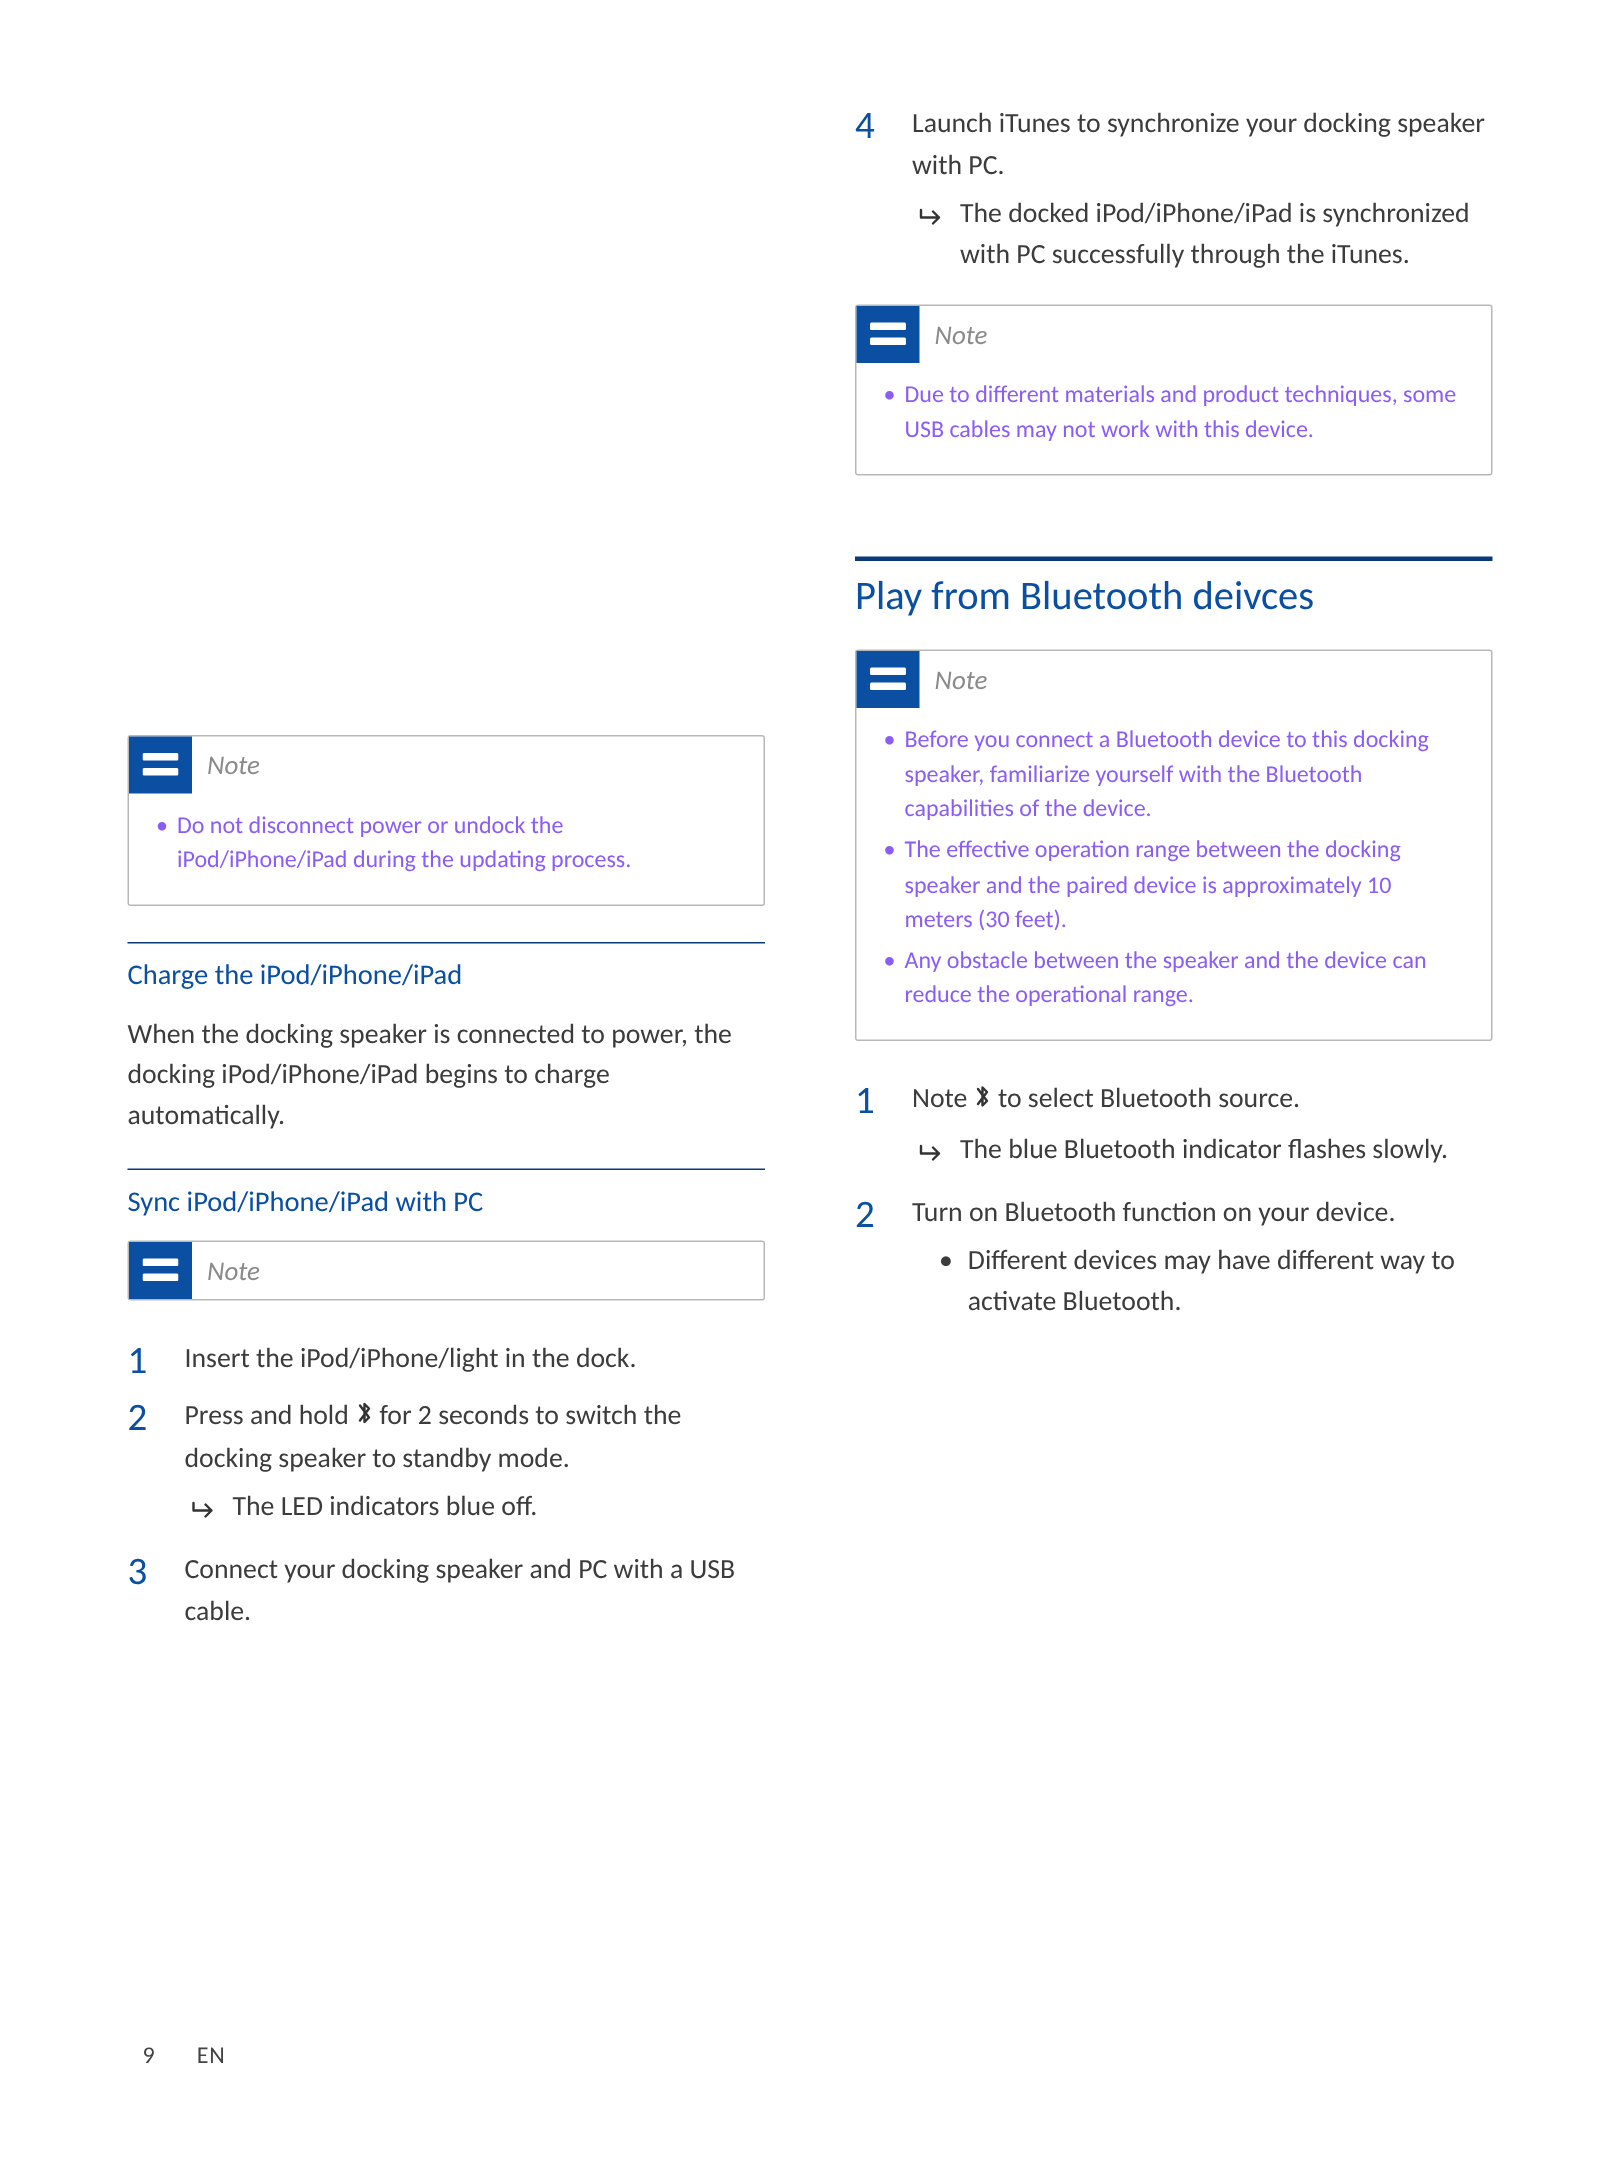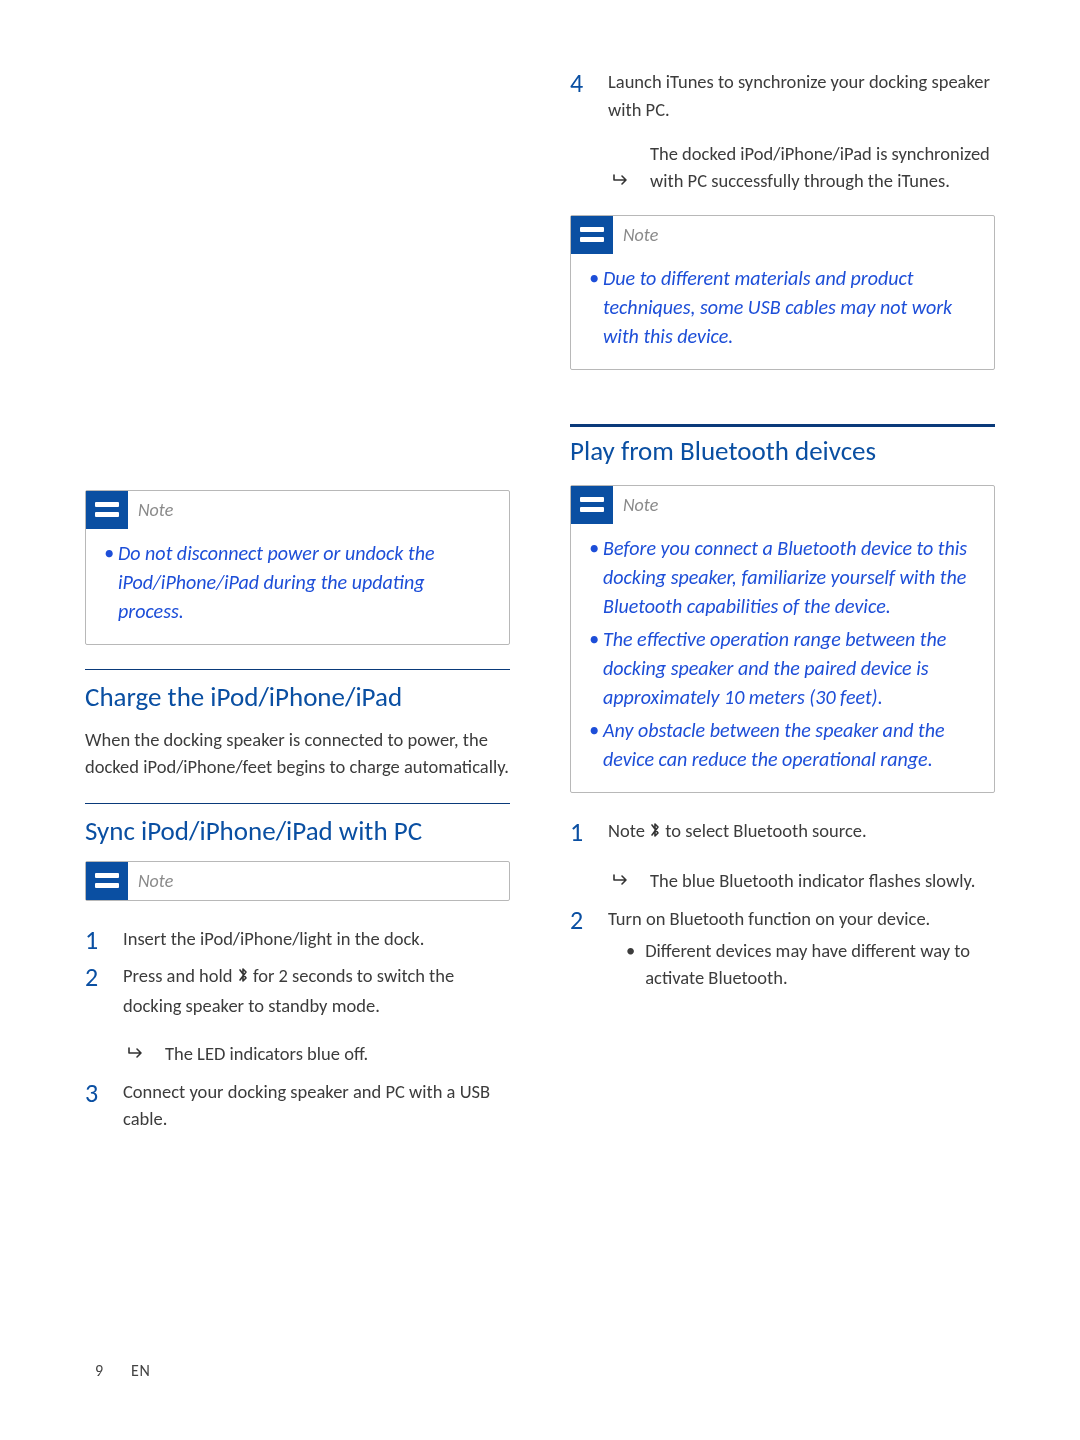--- a/index.html
+++ b/index.html
@@ -29,21 +29,21 @@
     h2.section-title {
       color: #0a4fa2;
       font-weight: 400;
       font-size: 27px;
       margin: 8px 0 18px 0;
       line-height: 1.2;
     }
     h3.sub-title {
       color: #0a4fa2;
       font-weight: 400;
-      font-size: 27px;
+      font-size: 19px;
       margin: 22px 0 14px 0;
       border-top: 1px solid #0a3a7a;
       padding-top: 10px;
     }
     p.body {
       font-size: 18.5px;
       line-height: 1.45;
       color: #3c3c3c;
       margin: 6px 0 20px 0;
     }
@@ -73,27 +73,26 @@
       color: #8a8a8a;
       font-size: 18px;
     }
     .note-body {
       padding: 10px 18px 14px 18px;
     }
     .note-body ul {
       list-style: none;
     }
     .note-body li {
-      font-size: 20px;
+      font-size: 16px;
       line-height: 1.45;
-      color: #1d4ed8;
+      color: #8b5cf6;
       padding-left: 14px;
       position: relative;
       margin-bottom: 4px;
-      font-style: italic;
     }
     .note-body li::before {
       content: "•";
       position: absolute;
       left: 0;
       top: 0;
     }
     ol.steps {
       list-style: none;
       counter-reset: step;
@@ -110,23 +109,23 @@
     ol.steps > li .num {
       position: absolute;
       left: 0;
       top: -4px;
       color: #0a4fa2;
       font-size: 26px;
       font-weight: 500;
     }
     .result-line {
       display: flex;
-      align-items: flex-end;
-      gap: 20px;
-      margin-top: 16px;
+      align-items: flex-start;
+      gap: 10px;
+      margin-top: 4px;
       padding-left: 4px;
     }
     .result-arrow {
       flex-shrink: 0;
       margin-top: 4px;
     }
     .sub-bullet {
       display:flex;
       gap:10px;
       padding-left: 18px;
@@ -163,21 +162,21 @@
         <span class="note-label">Note</span>
       </div>
       <div class="note-body">
         <ul>
           <li>Do not disconnect power or undock the iPod/iPhone/iPad during the updating process.</li>
         </ul>
       </div>
     </div>
 
     <h3 class="sub-title">Charge the iPod/iPhone/iPad</h3>
-    <p class="body">When the docking speaker is connected to power, the docked iPod/iPhone/feet begins to charge automatically.</p>
+    <p class="body">When the docking speaker is connected to power, the docking iPod/iPhone/iPad begins to charge automatically.</p>
 
     <h3 class="sub-title">Sync iPod/iPhone/iPad with PC</h3>
 
     <div class="note-box">
       <div class="note-header">
         <div class="note-icon-wrap">
           <svg width="24" height="20" viewBox="0 0 24 20">
               <rect x="0" y="2" width="24" height="5" rx="1" fill="#fff"></rect>
               <rect x="0" y="12" width="24" height="5" rx="1" fill="#fff"></rect>
             </svg>

